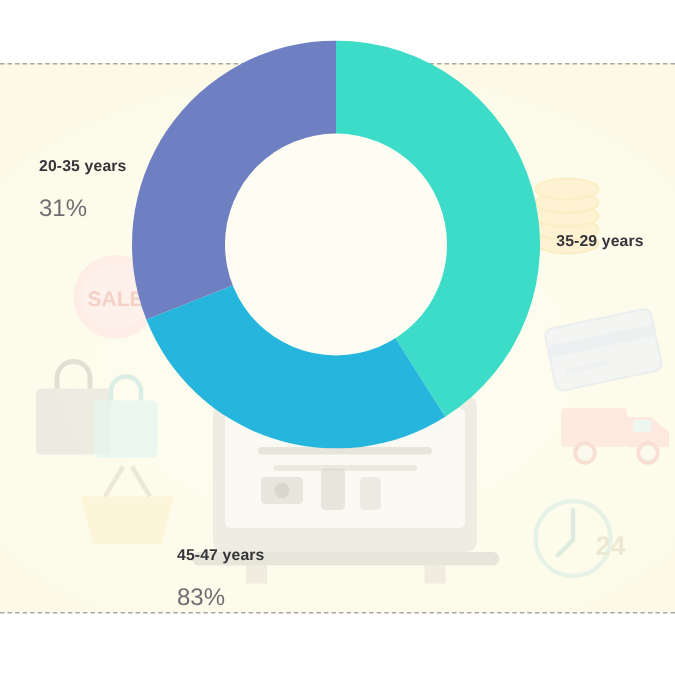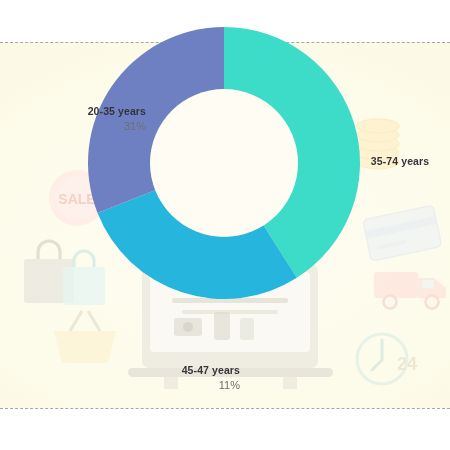--- a/index.html
+++ b/index.html
@@ -76,37 +76,37 @@
     height: 272px;
   }
   .donut-svg { display: block; width: 272px; height: 272px; }
   .hole {
     fill: #fffdf3;
   }
 
   
   .label {
     position: absolute;
-    text-align: right;
+    text-align: left;
     line-height: 1.25;
     white-space: nowrap;
   }
   .label .name {
     font-size: 10.5px;
     font-weight: bold;
     color: #34343a;
     letter-spacing: .1px;
     display: block;
   }
   .label .pct {
-    font-size: 11px;
+    font-size: 16px;
     font-weight: normal;
     color: #6e6e72;
     display: block;
-    margin-top: 2px;
+    margin-top: 12px;
   }
   .label.l-2035 { left: 26px;  top: 105px; width: 120px; }
   .label.l-3545 { left: 352px; top: 155px; width: 96px; text-align: center; }
   .label.l-4555 { left: 118px; top: 364px; width: 122px; }
 </style>
 </head>
 <body>
 
 <div id="canvas">
 
@@ -225,21 +225,21 @@
       <circle class="hole" cx="136" cy="136" r="74"></circle>
     </svg>
   </div>
 
   <div class="label l-2035">
     <span class="name">20-35 years</span>
     <span class="pct">31%</span>
   </div>
 
   <div class="label l-3545">
-    <span class="name">35-74 years</span>
+    <span class="name">35-29 years</span>
   </div>
 
   <div class="label l-4555">
     <span class="name">45-47 years</span>
-    <span class="pct">11%</span>
+    <span class="pct">83%</span>
   </div>
 
 </div>
 
 </body></html>

